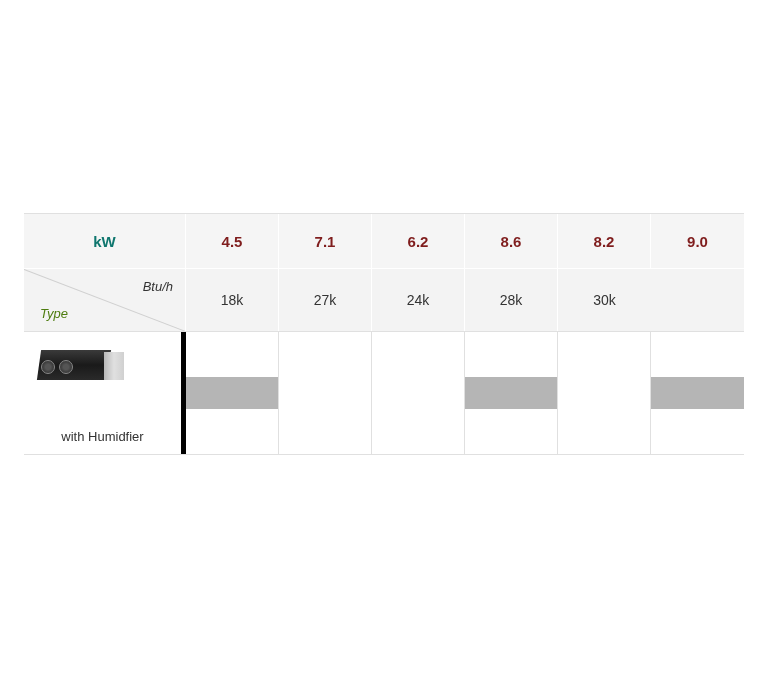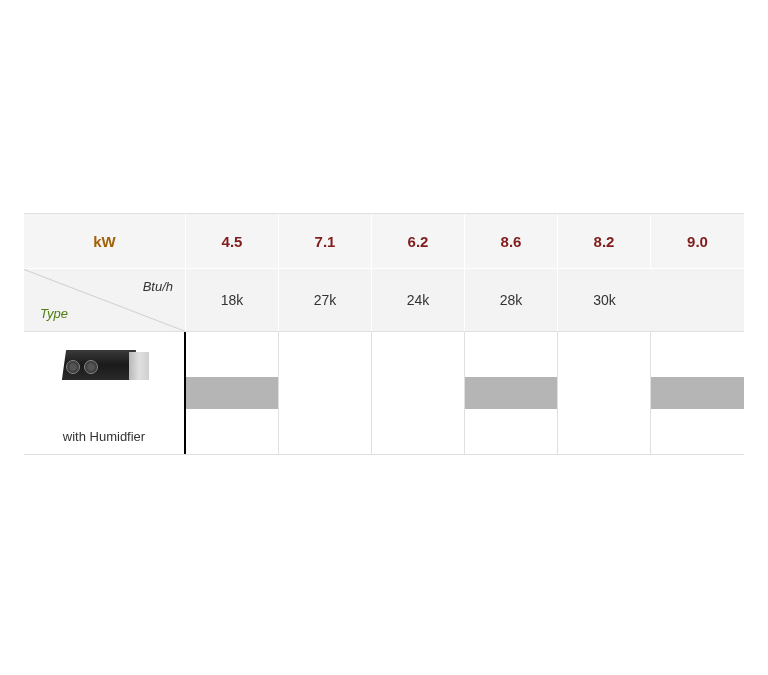--- a/index.html
+++ b/index.html
@@ -27,21 +27,21 @@
       background: #f5f5f5;
       border-bottom: 1px solid #fff;
     }
     .type-header {
       width: 162px;
       display: flex;
       align-items: center;
       justify-content: center;
       font-weight: bold;
       font-size: 15px;
-      color: #a16207;
+      color: #0f766e;
       border-right: 1px solid #fff;
     }
     .col-header {
       width: 93px;
       display: flex;
       align-items: center;
       justify-content: center;
       font-weight: bold;
       font-size: 15px;
       color: #7f1d1d;
@@ -102,23 +102,22 @@
     }
     .data-row {
       display: flex;
       height: 123px;
       border-bottom: 1px solid #e0e0e0;
     }
     .product-cell {
       width: 162px;
       display: flex;
       flex-direction: column;
-      align-items: center;
-      justify-content: center;
-      border-right: 2px solid #000000;
+      justify-content: center;
+      border-right: 5px solid #000000;
       padding: 10px 5px;
       gap: 28px;
     }
     .product-image {
       width: 100px;
       height: 50px;
       position: relative;
       margin-bottom: 10px;
     }
     .unit-body {

